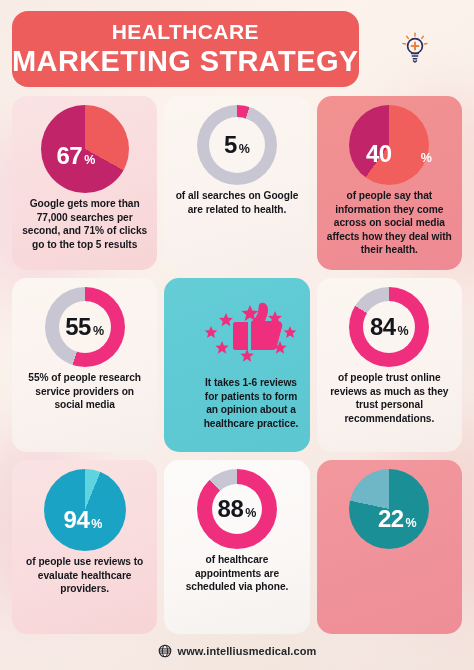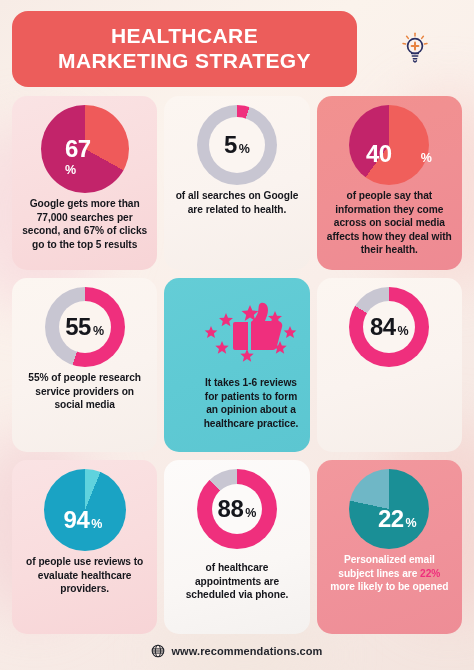--- a/index.html
+++ b/index.html
@@ -58,21 +58,21 @@
   }
   .title-line {
     color: #ffffff;
     font-weight: 800;
     font-size: 21px;
     letter-spacing: .4px;
     text-transform: uppercase;
     line-height: 1.08;
     white-space: nowrap;
   }
-  .title-line.l2 { font-size: 21px; }
+  .title-line.l2 { font-size: 29px; }
 
   .brand {
     flex: 1 1 auto;
     display: flex;
     align-items: center;
     justify-content: center;
     gap: 5px;
     padding-left: 2px;
   }
   .brand-mark { width: 30px; height: 34px; flex: 0 0 auto; }
@@ -106,21 +106,21 @@
     display: flex;
     flex-direction: column;
     align-items: center;
     overflow: hidden;
     position: relative;
   }
   .card.bg-pinklight { background: linear-gradient(160deg, #fae3e4 0%, #f9dcdd 55%, #f7d4d6 100%); }
   .card.bg-cream     { background: linear-gradient(165deg, #fcf6f1 0%, #faf3ef 55%, #f6eee9 100%); }
   .card.bg-pink      { background: linear-gradient(160deg, #f2918f 0%, #f08f93 50%, #ee8a93 100%); }
   .card.bg-teal      { background: linear-gradient(160deg, #64cdd6 0%, #5fcad4 50%, #5cc6d1 100%); padding-left: 36px; }
-  .card.bg-white     { background: linear-gradient(165deg, #fdfbfa 0%, #faf7f5 60%, #f4f1ef 100%); gap: 8px; }
+  .card.bg-white     { background: linear-gradient(165deg, #fdfbfa 0%, #faf7f5 60%, #f4f1ef 100%); }
   .card.bg-pinkrose  { background: linear-gradient(160deg, #f2989d 0%, #f0929a 55%, #ee8d96 100%); }
 
   .chart-wrap {
     position: relative;
     width: 88px;
     height: 88px;
     flex: 0 0 auto;
     margin-bottom: 4px;
   }
   .chart-wrap.small { width: 80px; height: 80px; }
@@ -147,21 +147,21 @@
     justify-content: center;
     white-space: nowrap;
     font-weight: 800;
   }
   .chart-label .num { font-size: 24px; letter-spacing: -.5px; }
   .chart-label .pct { font-size: 12.5px; font-weight: 700; margin-left: 2px; }
   .chart-label.dark  { color: #15161c; }
   .chart-label.light { color: #ffffff; }
 
   
-  .lbl-off-left  { left: 40%; top: 58%; flex-direction: column; }
+  .lbl-off-left  { left: 40%; top: 58%; }
   .lbl-off-right { left: 62%; top: 61%; gap: 27px; }
   .lbl-off-low   { left: 48%; top: 62%; text-align: center; }
   .lbl-off-r2    { left: 60%; top: 62%; text-align: center; }
 
   .caption {
     text-align: center;
     font-size: 10.2px;
     font-weight: 700;
     line-height: 1.33;
     letter-spacing: -.05px;
@@ -237,21 +237,21 @@
   <div class="grid">
 
     <div class="card bg-pinklight">
       <div class="chart-wrap">
         <div class="chart-disc" style="background: conic-gradient(#ef5a5a 0deg 119deg, #c2246a 119deg 360deg);"></div>
         <div class="chart-label light lbl-off-left">
           <span class="num">67</span>
             <span class="pct">%</span>
         </div>
       </div>
-      <div class="caption dark">Google gets more than 77,000 searches per second, and 67% of clicks go to the top 5 results</div>
+      <div class="caption dark">Google gets more than 77,000 searches per second, and 71% of clicks go to the top 5 results</div>
     </div>
 
     <div class="card bg-cream">
       <div class="chart-wrap small">
         <div class="chart-disc" style="background: conic-gradient(#ef2f7d 0deg 18deg, #c8c6d2 18deg 360deg);"></div>
         <div class="chart-hole" style="width:56px;height:56px;background:#fbf5f1;"></div>
         <div class="chart-label dark">
           <span class="num">5</span>
             <span class="pct">%</span>
         </div>
@@ -302,20 +302,21 @@
 
     <div class="card bg-cream">
       <div class="chart-wrap small">
         <div class="chart-disc" style="background: conic-gradient(#ef2f7d 0deg 302deg, #c8c6d2 302deg 360deg);"></div>
         <div class="chart-hole" style="width:52px;height:52px;background:#fbf5f1;"></div>
         <div class="chart-label dark">
           <span class="num">84</span>
             <span class="pct">%</span>
         </div>
       </div>
+      <div class="caption dark">of people trust online reviews as much as they trust personal recommendations.</div>
     </div>
 
     <div class="card bg-pinklight">
       <div class="chart-wrap" style="width:82px;height:82px;">
         <div class="chart-disc" style="background: conic-gradient(#5fd3de 0deg 22deg, #1aa3c4 22deg 360deg);"></div>
         <div class="chart-label light lbl-off-low">
           <span class="num">94</span>
             <span class="pct">%</span>
         </div>
       </div>
@@ -335,29 +336,28 @@
     </div>
 
     <div class="card bg-pinkrose">
       <div class="chart-wrap" style="width:80px;height:80px;">
         <div class="chart-disc" style="background: conic-gradient(#1a8f96 0deg 282deg, #6fb7c6 282deg 360deg);"></div>
         <div class="chart-label light lbl-off-r2">
           <span class="num">22</span>
             <span class="pct">%</span>
         </div>
       </div>
-      <div class="caption white"><span>Personalized email subject lines are </span><span class="hl-pink">22%</span><span> more likely to be opened</span></div>
     </div>
 
   </div>
 
   <div class="footer">
     <svg class="globe-icon" viewBox="0 0 16 16">
       <circle cx="8" cy="8" r="6.6" fill="none" stroke="#23252c" stroke-width="1.3"></circle>
       <ellipse cx="8" cy="8" rx="3" ry="6.6" fill="none" stroke="#23252c" stroke-width="1.1"></ellipse>
       <line x1="1.6" y1="5.6" x2="14.4" y2="5.6" stroke="#23252c" stroke-width="1.1"></line>
       <line x1="1.6" y1="10.4" x2="14.4" y2="10.4" stroke="#23252c" stroke-width="1.1"></line>
       <line x1="1.4" y1="8" x2="14.6" y2="8" stroke="#23252c" stroke-width="1.1"></line>
     </svg>
-    <span class="footer-url">www.recommendations.com</span>
+    <span class="footer-url">www.intelliusmedical.com</span>
   </div>
 
 </div>
 
 </body></html>

